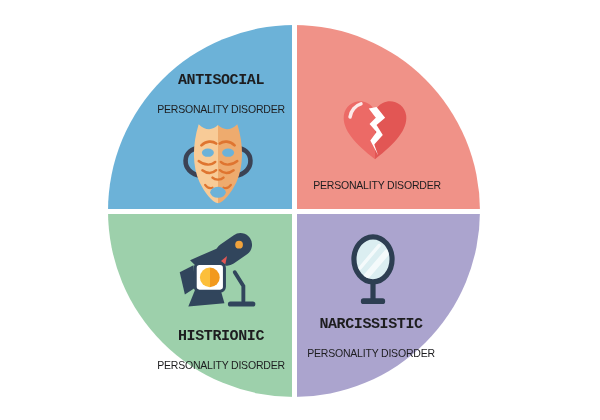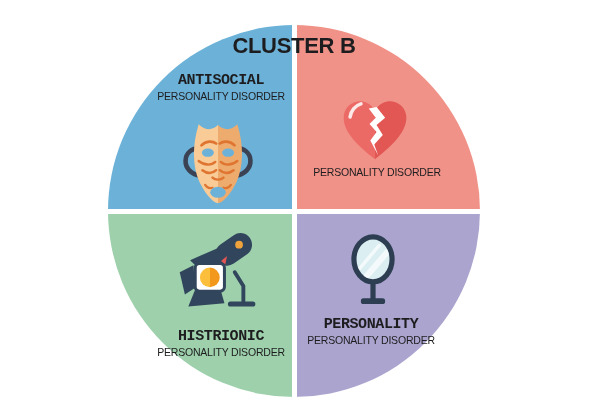--- a/index.html
+++ b/index.html
@@ -17,21 +17,21 @@
   .q-borderline{background:#f09288;}
   .q-histrionic{background:#9dd0ab;}
   .q-narcissistic{background:#aba4ce;}
 
   .title{
     position:absolute;left:108px;top:33px;width:372px;margin:0;
     text-align:center;font-size:22px;font-weight:700;letter-spacing:-0.3px;color:#1d1d1f;
   }
   .lb{position:absolute;width:200px;text-align:center;color:#1d1d1f;}
   .lb .label{font-size:15px;font-weight:700;letter-spacing:-0.4px;line-height:1.05;font-family:Liberation Mono, monospace;}
-  .lb .sublabel{font-size:10.5px;font-weight:500;letter-spacing:-0.2px;margin-top:2px;line-height:1.05;}
+  .lb .sublabel{font-size:10.5px;font-weight:500;letter-spacing:-0.2px;margin-top:15px;line-height:1.05;}
   #lb-antisocial{left:121px;top:73px;}
   #lb-borderline{left:277px;top:165px;}
   #lb-histrionic{left:121px;top:329px;}
   #lb-narcissistic{left:271px;top:317px;}
 
   .icon{position:absolute;}
   #icon-mask{left:172px;top:113px;width:92px;height:96px;}
   #icon-heart{left:336px;top:91px;width:78px;height:74px;}
   #icon-spotlight{left:178px;top:229px;width:86px;height:83px;}
   #icon-mirror{left:347px;top:234px;width:52px;height:75px;}
@@ -42,38 +42,37 @@
 
 <div class="stage">
 
   <div class="circle">
     <div class="quad q-antisocial"></div>
     <div class="quad q-borderline"></div>
     <div class="quad q-histrionic"></div>
     <div class="quad q-narcissistic"></div>
   </div>
 
-  <h1 class="title">CLUSTER B</h1>
 
   <div class="lb" id="lb-antisocial">
     <div class="label">ANTISOCIAL</div>
     <div class="sublabel">PERSONALITY DISORDER</div>
   </div>
 
   <div class="lb" id="lb-borderline">
     <div class="sublabel">PERSONALITY DISORDER</div>
   </div>
 
   <div class="lb" id="lb-histrionic">
     <div class="label">HISTRIONIC</div>
     <div class="sublabel">PERSONALITY DISORDER</div>
   </div>
 
   <div class="lb" id="lb-narcissistic">
-    <div class="label">PERSONALITY</div>
+    <div class="label">NARCISSISTIC</div>
     <div class="sublabel">PERSONALITY DISORDER</div>
   </div>
 
   <div class="icon" id="icon-mask">
     <svg viewBox="0 0 100 104" xmlns="http://www.w3.org/2000/svg">
       <defs>
         <linearGradient id="gMask" x1="0" y1="0" x2="1" y2="0">
           <stop offset="0.5" stop-color="#f8cb97"></stop>
           <stop offset="0.5" stop-color="#eeab6e"></stop>
         </linearGradient>

